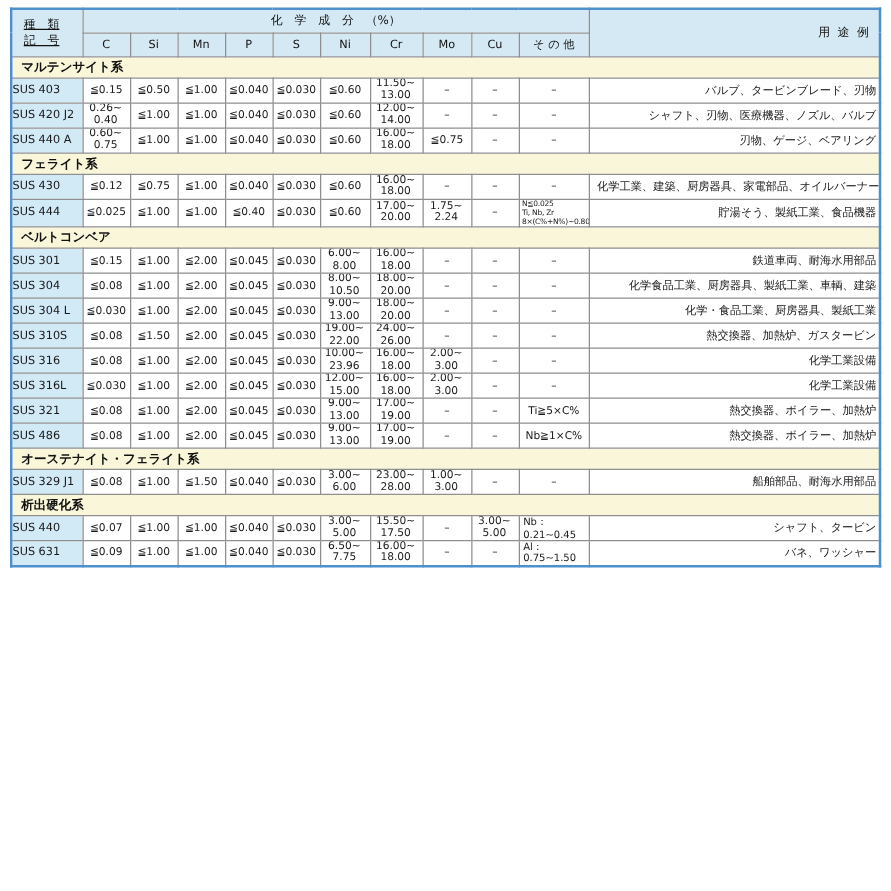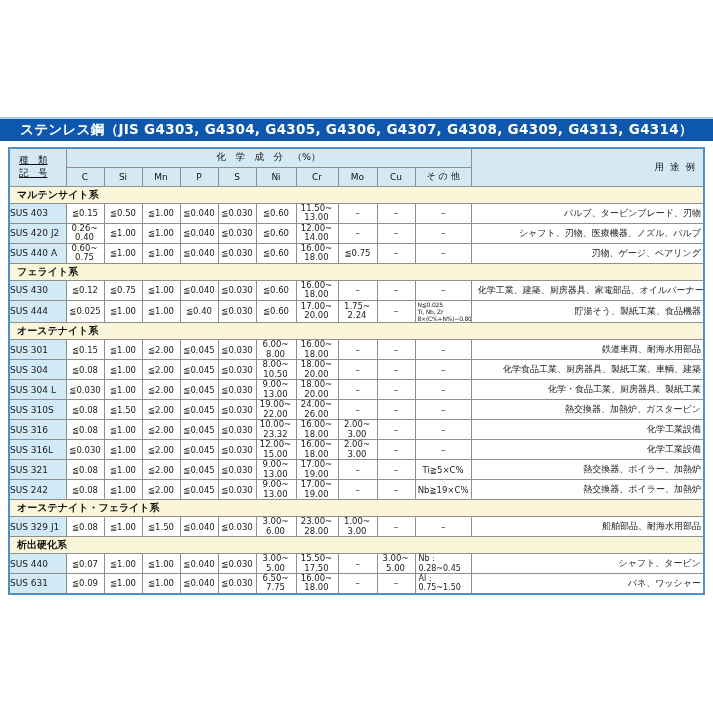--- a/index.html
+++ b/index.html
@@ -49,21 +49,20 @@
   .dash{font-size:8.5px;text-align:center;}
   .range{font-size:8.5px;text-align:center;line-height:1.1;white-space:pre-line;padding-right:3px;}
   .multi{font-size:8px;text-align:left;line-height:1.15;white-space:pre-line;padding-left:3px;}
   .tiny{font-size:6px;text-align:left;line-height:1.2;white-space:pre-line;padding-left:2px;letter-spacing:-0.2px;}
   .uses{font-size:9px;text-align:right;padding-left:6px;white-space:nowrap;}
 </style>
 </head>
 <body>
 
 <div class="page">
-  <div class="banner">ステンレス鋼（JIS G4303, G4304, G4305, G4306, G4307, G4308, G4309, G4313, G4314）</div>
 
   <div class="tbl-wrap">
     <table>
       <colgroup>
         <col style="width:57px">
           <col style="width:38px">
           <col style="width:38px">
         <col style="width:38px">
           <col style="width:38px">
           <col style="width:38px">
@@ -177,21 +176,21 @@
 20.00</td>
             <td class="range">1.75~
 2.24</td>
             <td class="dash">–</td>
             <td class="tiny">N≦0.025
 Ti, Nb, Zr
 8×(C%+N%)~0.80</td>
             <td class="uses">貯湯そう、製紙工業、食品機器</td>
           </tr>
           <tr class="section-row">
-            <td colspan="12">オーステナイト系</td>
+            <td colspan="12">ベルトコンベア</td>
           </tr>
           <tr>
             <td class="code">SUS 301</td>
             <td class="val">≦0.15</td>
             <td class="val">≦1.00</td>
             <td class="val">≦2.00</td>
             <td class="val">≦0.045</td>
             <td class="val">≦0.030</td>
             <td class="range">6.00~
 8.00</td>
@@ -251,21 +250,21 @@
             <td class="uses">熱交換器、加熱炉、ガスタービン</td>
           </tr>
           <tr>
             <td class="code">SUS 316</td>
             <td class="val">≦0.08</td>
             <td class="val">≦1.00</td>
             <td class="val">≦2.00</td>
             <td class="val">≦0.045</td>
             <td class="val">≦0.030</td>
             <td class="range">10.00~
-23.32</td>
+23.96</td>
             <td class="range">16.00~
 18.00</td>
             <td class="range">2.00~
 3.00</td>
             <td class="dash">–</td>
             <td class="dash">–</td>
             <td class="uses">化学工業設備</td>
           </tr>
           <tr>
             <td class="code">SUS 316L</td>
@@ -294,33 +293,33 @@
             <td class="range">9.00~
 13.00</td>
             <td class="range">17.00~
 19.00</td>
             <td class="dash">–</td>
             <td class="dash">–</td>
             <td class="val">Ti≧5×C%</td>
             <td class="uses">熱交換器、ボイラー、加熱炉</td>
           </tr>
           <tr>
-            <td class="code">SUS 242</td>
+            <td class="code">SUS 486</td>
             <td class="val">≦0.08</td>
             <td class="val">≦1.00</td>
             <td class="val">≦2.00</td>
             <td class="val">≦0.045</td>
             <td class="val">≦0.030</td>
             <td class="range">9.00~
 13.00</td>
             <td class="range">17.00~
 19.00</td>
             <td class="dash">–</td>
             <td class="dash">–</td>
-            <td class="val">Nb≧19×C%</td>
+            <td class="val">Nb≧1×C%</td>
             <td class="uses">熱交換器、ボイラー、加熱炉</td>
           </tr>
           <tr class="section-row">
             <td colspan="12">オーステナイト・フェライト系</td>
           </tr>
           <tr>
             <td class="code">SUS 329 J1</td>
             <td class="val">≦0.08</td>
             <td class="val">≦1.00</td>
             <td class="val">≦1.50</td>
@@ -347,21 +346,21 @@
             <td class="val">≦0.040</td>
             <td class="val">≦0.030</td>
             <td class="range">3.00~
 5.00</td>
             <td class="range">15.50~
 17.50</td>
             <td class="dash">–</td>
             <td class="range">3.00~
 5.00</td>
             <td class="multi">Nb：
-0.28~0.45</td>
+0.21~0.45</td>
             <td class="uses">シャフト、タービン</td>
           </tr>
           <tr>
             <td class="code">SUS 631</td>
             <td class="val">≦0.09</td>
             <td class="val">≦1.00</td>
             <td class="val">≦1.00</td>
             <td class="val">≦0.040</td>
             <td class="val">≦0.030</td>
             <td class="range">6.50~

